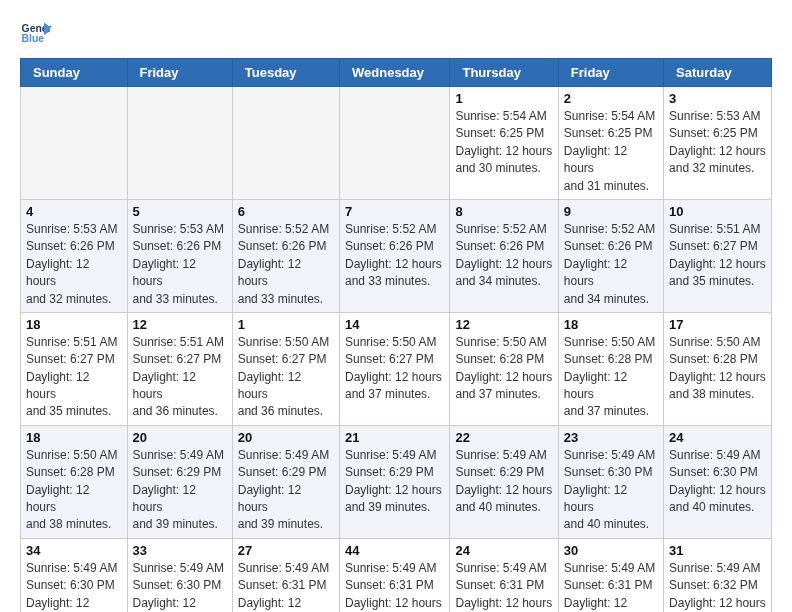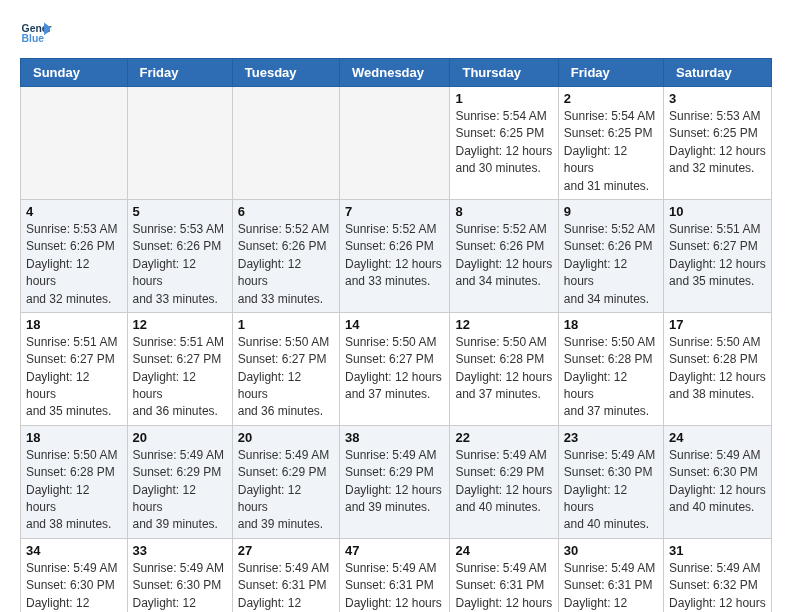--- a/index.html
+++ b/index.html
@@ -254,21 +254,21 @@
 and 39 minutes.</div>
         </td>
         <td>
           <div class="day-number">20</div>
           <div class="day-info" style="white-space: pre-line;">Sunrise: 5:49 AM
 Sunset: 6:29 PM
 Daylight: 12 hours
 and 39 minutes.</div>
         </td>
         <td>
-          <div class="day-number">38</div>
+          <div class="day-number">21</div>
           <div class="day-info" style="white-space: pre-line;">Sunrise: 5:49 AM
 Sunset: 6:29 PM
 Daylight: 12 hours
 and 39 minutes.</div>
         </td>
         <td>
           <div class="day-number">22</div>
           <div class="day-info" style="white-space: pre-line;">Sunrise: 5:49 AM
 Sunset: 6:29 PM
 Daylight: 12 hours
@@ -305,21 +305,21 @@
 and 41 minutes.</div>
         </td>
         <td>
           <div class="day-number">27</div>
           <div class="day-info" style="white-space: pre-line;">Sunrise: 5:49 AM
 Sunset: 6:31 PM
 Daylight: 12 hours
 and 41 minutes.</div>
         </td>
         <td>
-          <div class="day-number">47</div>
+          <div class="day-number">44</div>
           <div class="day-info" style="white-space: pre-line;">Sunrise: 5:49 AM
 Sunset: 6:31 PM
 Daylight: 12 hours
 and 42 minutes.</div>
         </td>
         <td>
           <div class="day-number">24</div>
           <div class="day-info" style="white-space: pre-line;">Sunrise: 5:49 AM
 Sunset: 6:31 PM
 Daylight: 12 hours

